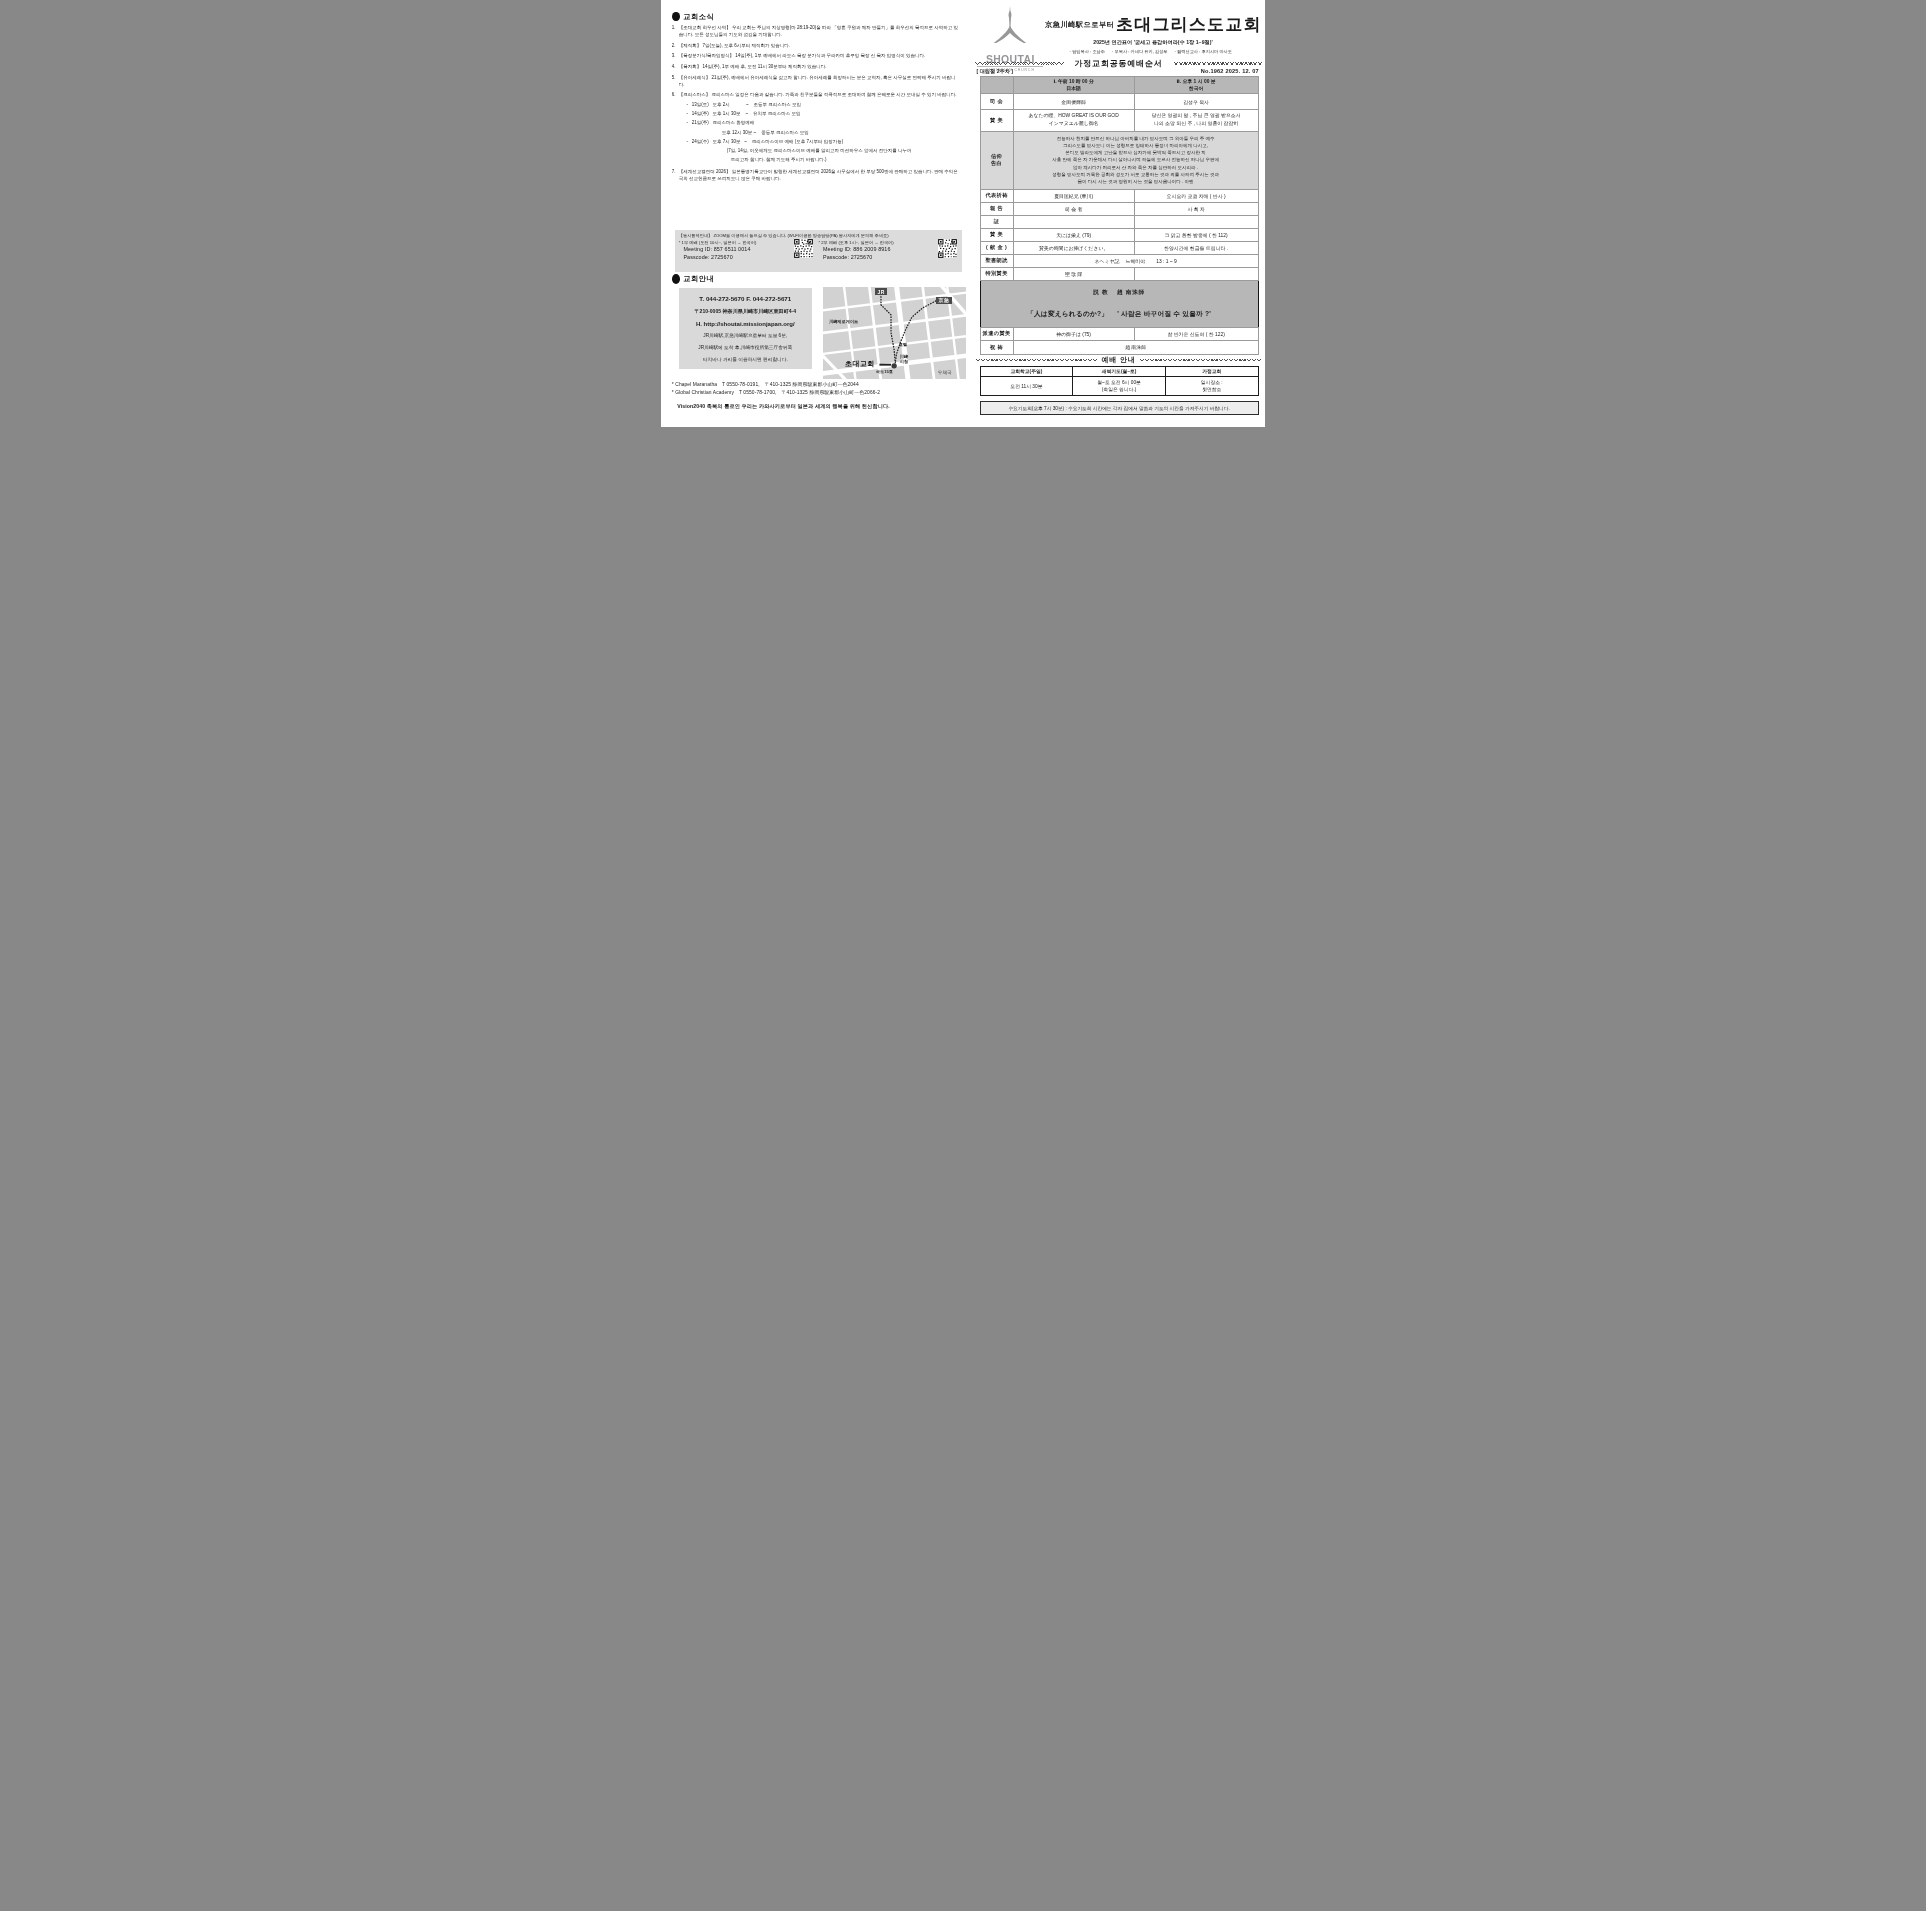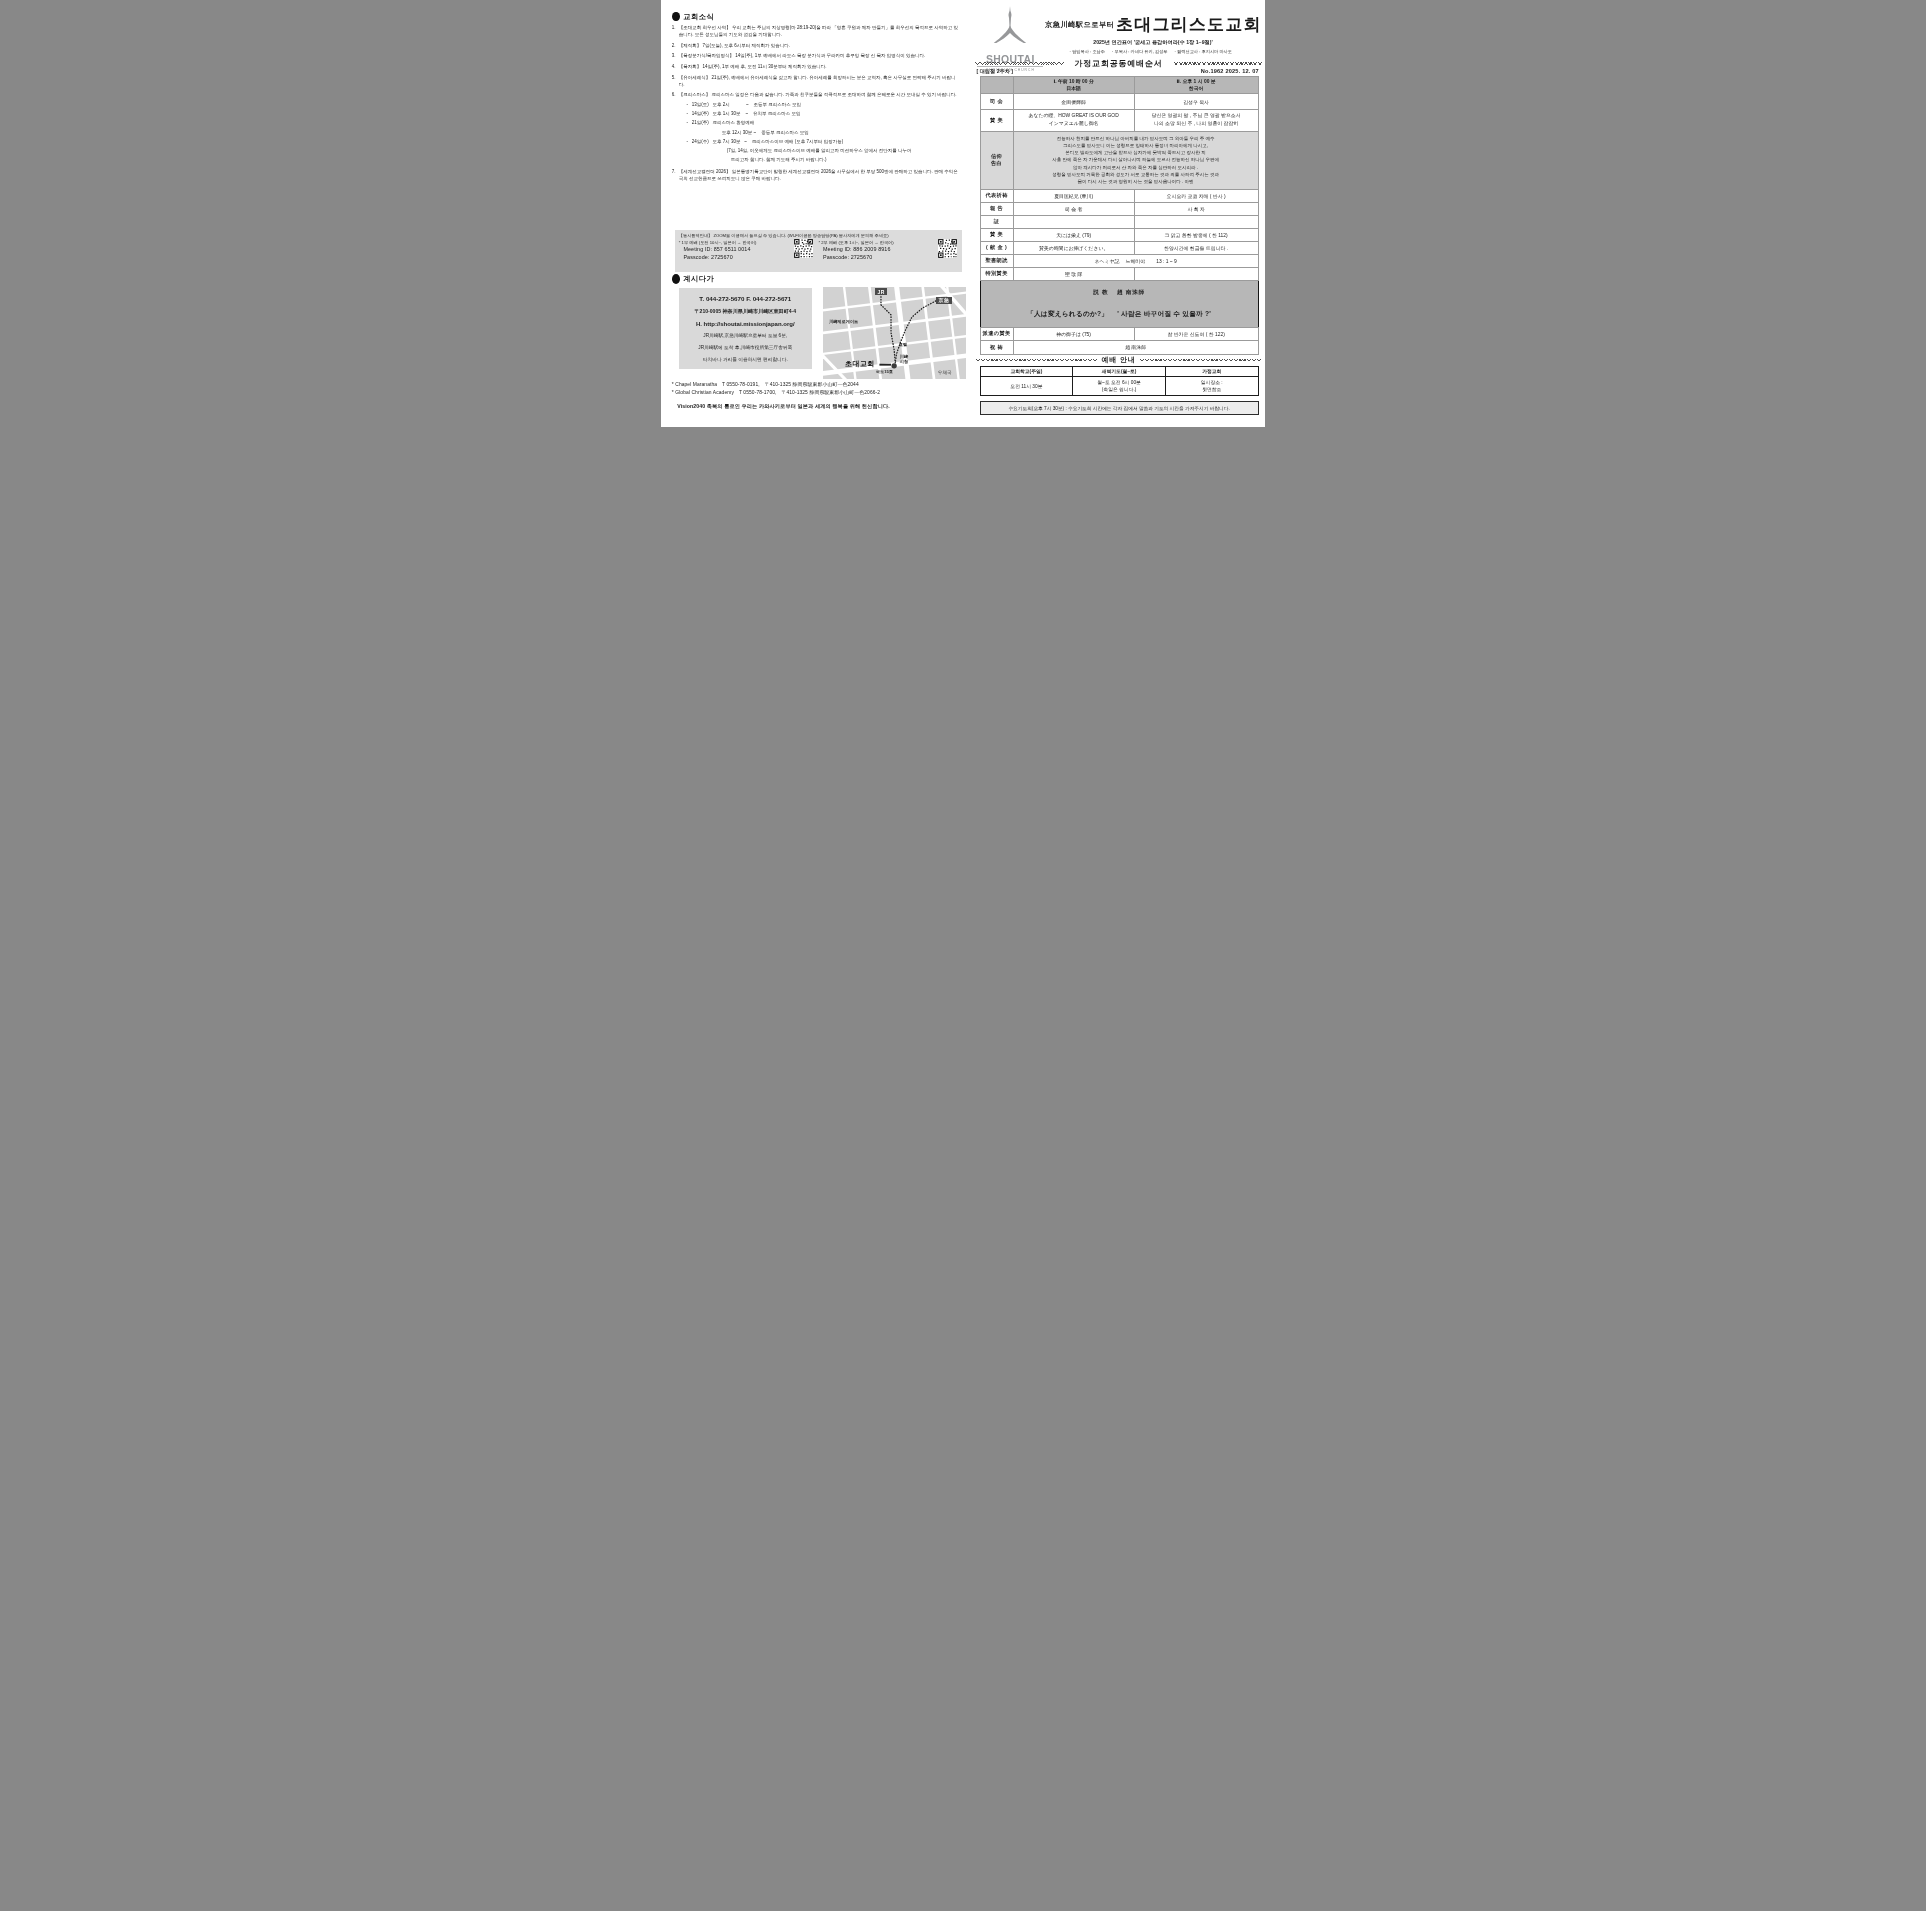--- a/index.html
+++ b/index.html
@@ -183,21 +183,21 @@
             <rect x="1.5" y="34" width="10.5" height="10.5" fill="none" stroke="#111" stroke-width="2.6"></rect>
             <rect x="4.8" y="37.2" width="4" height="4" fill="#111"></rect>
             <path fill="#111" d="M19 2h3v3h-3z M26 1h3v3h-3z M32 5h3v3h-3z M17 8h3v3h-3z M35 8h3v3h-3z M23 10h3v3h-3z M29 11h3v3h-3z M3 15h3v3h-3z M9 16h3v3h-3z M16 16h3v3h-3z M22 15h3v3h-3z M29 17h3v3h-3z M36 16h3v3h-3z M42 15h3v3h-3z M5 21h3v3h-3z M12 22h3v3h-3z M19 23h3v3h-3z M26 21h3v3h-3z M33 23h3v3h-3z M40 22h3v3h-3z M2 29h3v3h-3z M10 28h3v3h-3z M17 28h3v3h-3z M24 29h3v3h-3z M31 28h3v3h-3z M38 29h3v3h-3z M17 35h3v3h-3z M23 34h3v3h-3z M30 35h3v3h-3z M37 34h3v3h-3z M42 36h3v3h-3z M16 42h3v2h-3z M24 41h3v3h-3z M31 42h2v2h-2z M37 41h3v3h-3z M42 42h3v2h-3z"></path>
           </svg>
         </div>
       </div>
     </div>
 
     <div class="sec-heading guide-heading">
       <span class="bullet"></span>
-      <span>계시다가</span>
+      <span>교회안내</span>
     </div>
 
     <div class="info-box">
       <div class="info-tel">T. 044-272-5670   F. 044-272-5671</div>
       <div class="info-addr">〒210-0005  神奈川県川崎市川崎区東田町4-4</div>
       <div class="info-home">H.  http://shoutai.missionjapan.org/</div>
       <div class="info-access">JR川崎駅,京急川崎駅으로부터  도보  6분,</div>
       <div class="info-access">JR川崎駅에  도착  후,川崎市役所第三庁舎뒤쪽</div>
       <div class="info-access">타치바나  거리를  이용하시면  편리합니다.</div>
     </div>

